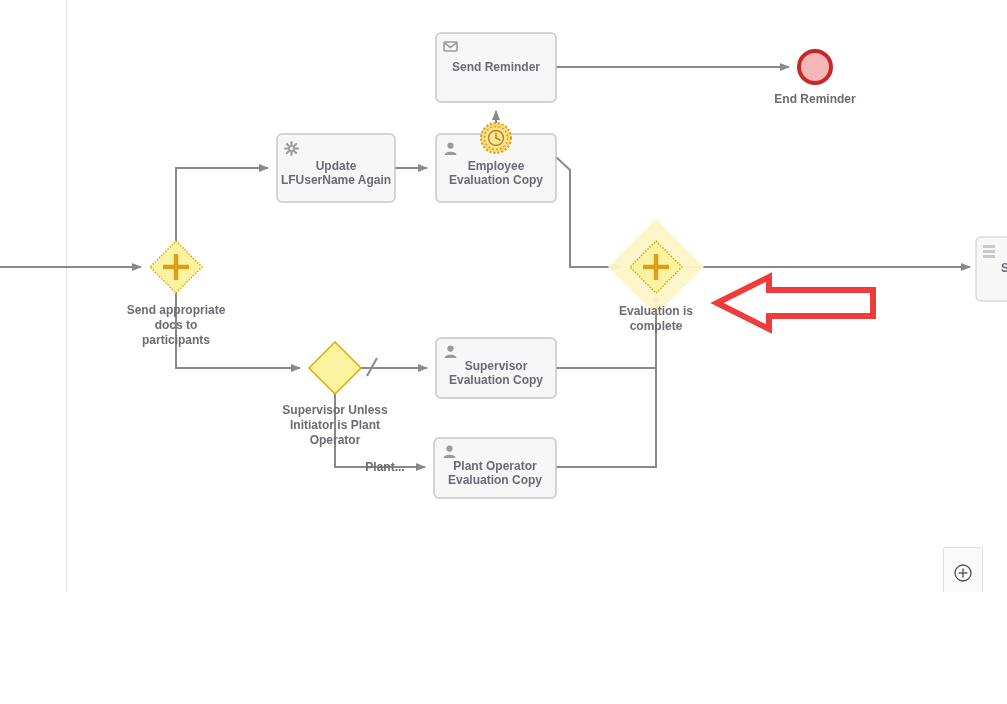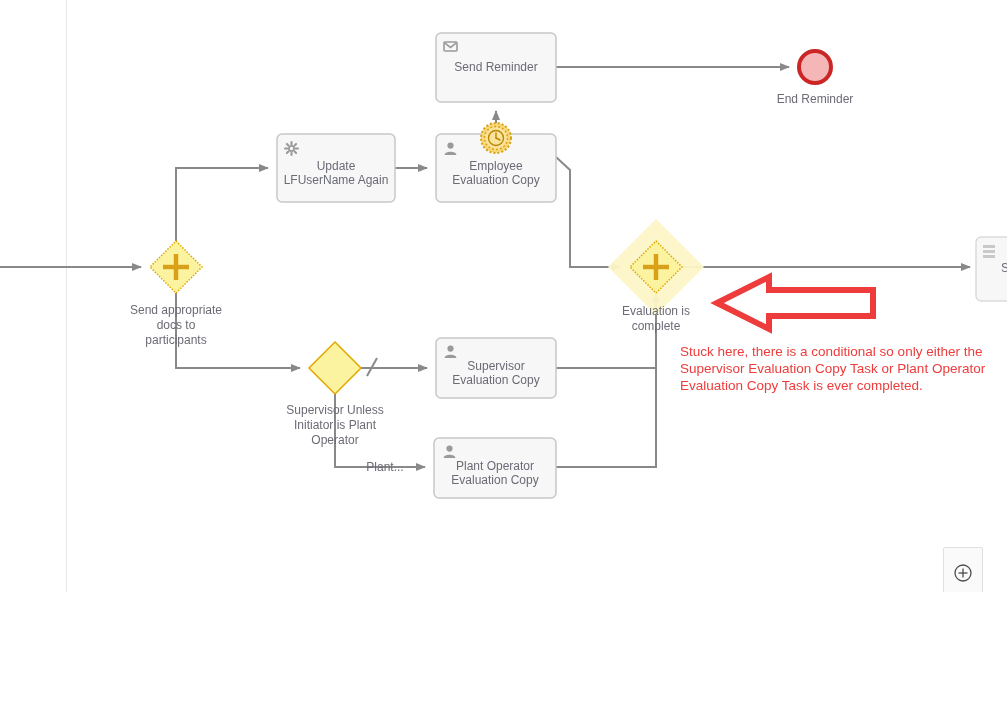--- a/index.html
+++ b/index.html
@@ -10,20 +10,21 @@
   }
   body {
     font-family: "Liberation Sans", sans-serif;
   }
   #app {
     position: relative;
     width: 1007px;
     height: 592px;
     background: #ffffff;
     overflow: hidden;
+    font-weight: bold;
   }
   
   .lane-divider {
     position: absolute;
     top: 0;
     left: 66px;
     width: 1px;
     height: 704px;
     background: #e8e8e8;
   }
@@ -244,21 +245,20 @@
         <line x1="496" y1="138" x2="496" y2="133" stroke="#b8860b" stroke-width="1.4" stroke-linecap="round"></line>
         <line x1="496" y1="138" x2="500" y2="140" stroke="#b8860b" stroke-width="1.4" stroke-linecap="round"></line>
       </g>
     </g>
 
     <text class="flow-cond-label" text-anchor="middle" x="385" y="471">Plant...</text>
 
     <polygon points="717,303 769,277 769,290 873,290 873,316 769,316 769,329" fill="none" stroke="#ee3b3b" stroke-width="6" stroke-linejoin="miter"></polygon>
   </svg>
 
-  <div class="annotation-text">Stuck here, there is a conditional so only either the Supervisor Evaluation Copy Task or Plant Operator Evaluation Copy Task is ever completed.</div>
 
   <div class="zoom-palette">
     <div class="zoom-btn">
       <svg width="20" height="20" viewBox="0 0 20 20">
         <circle cx="10" cy="10" r="8" fill="none" stroke="#4d4d4d" stroke-width="1.3"></circle>
         <line x1="10" y1="5.5" x2="10" y2="14.5" stroke="#4d4d4d" stroke-width="1.3"></line>
         <line x1="5.5" y1="10" x2="14.5" y2="10" stroke="#4d4d4d" stroke-width="1.3"></line>
       </svg>
     </div>
     <div class="zoom-btn">

